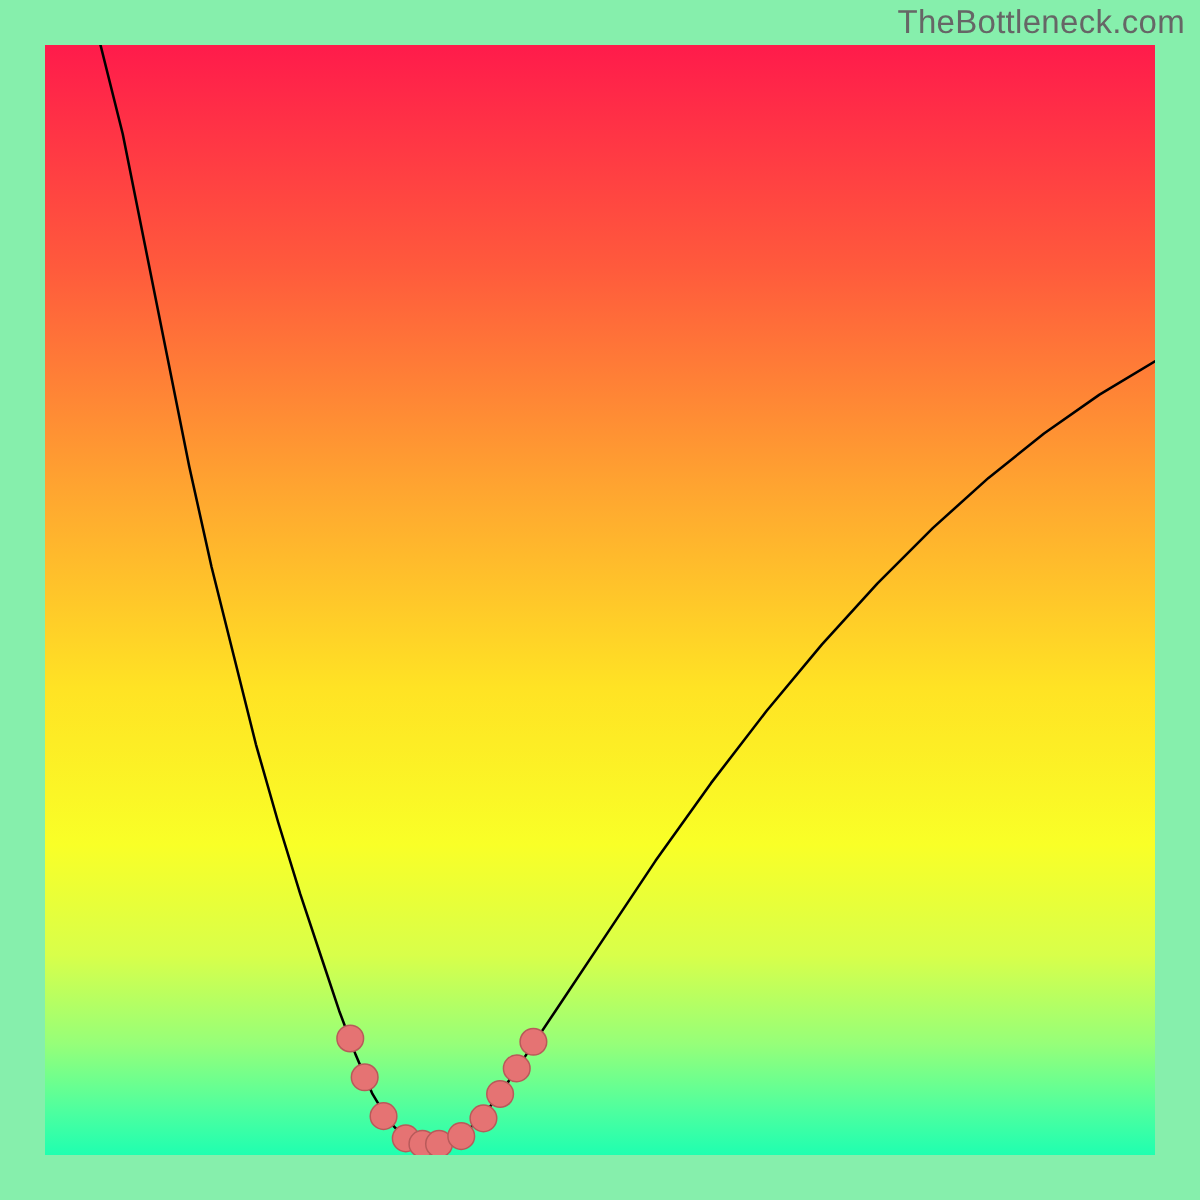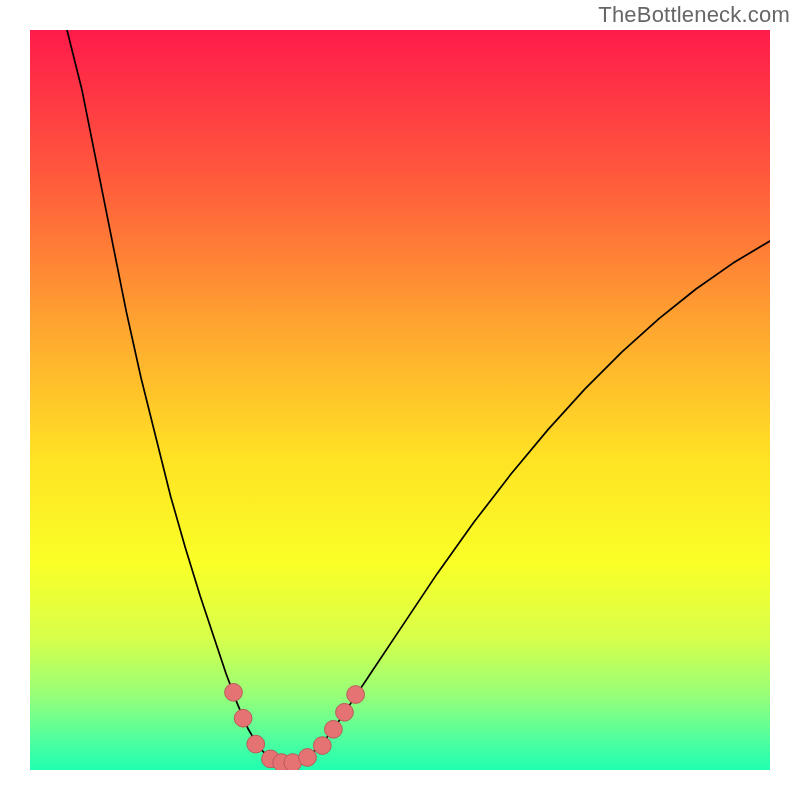--- a/index.html
+++ b/index.html
@@ -8,21 +8,21 @@
     width: 800px;
     height: 800px;
     background: #000;
     overflow: hidden;
     font-family: Arial, Helvetica, sans-serif;
   }
   .frame {
     position: relative;
     width: 800px;
     height: 800px;
-    background: #ffffff;
+    background: #86efac;
   }
   .watermark {
     position: absolute;
     top: 2px;
     right: 10px;
     color: #666666;
     font-size: 22px;
     font-weight: 500;
     letter-spacing: 0.2px;
     z-index: 10;

